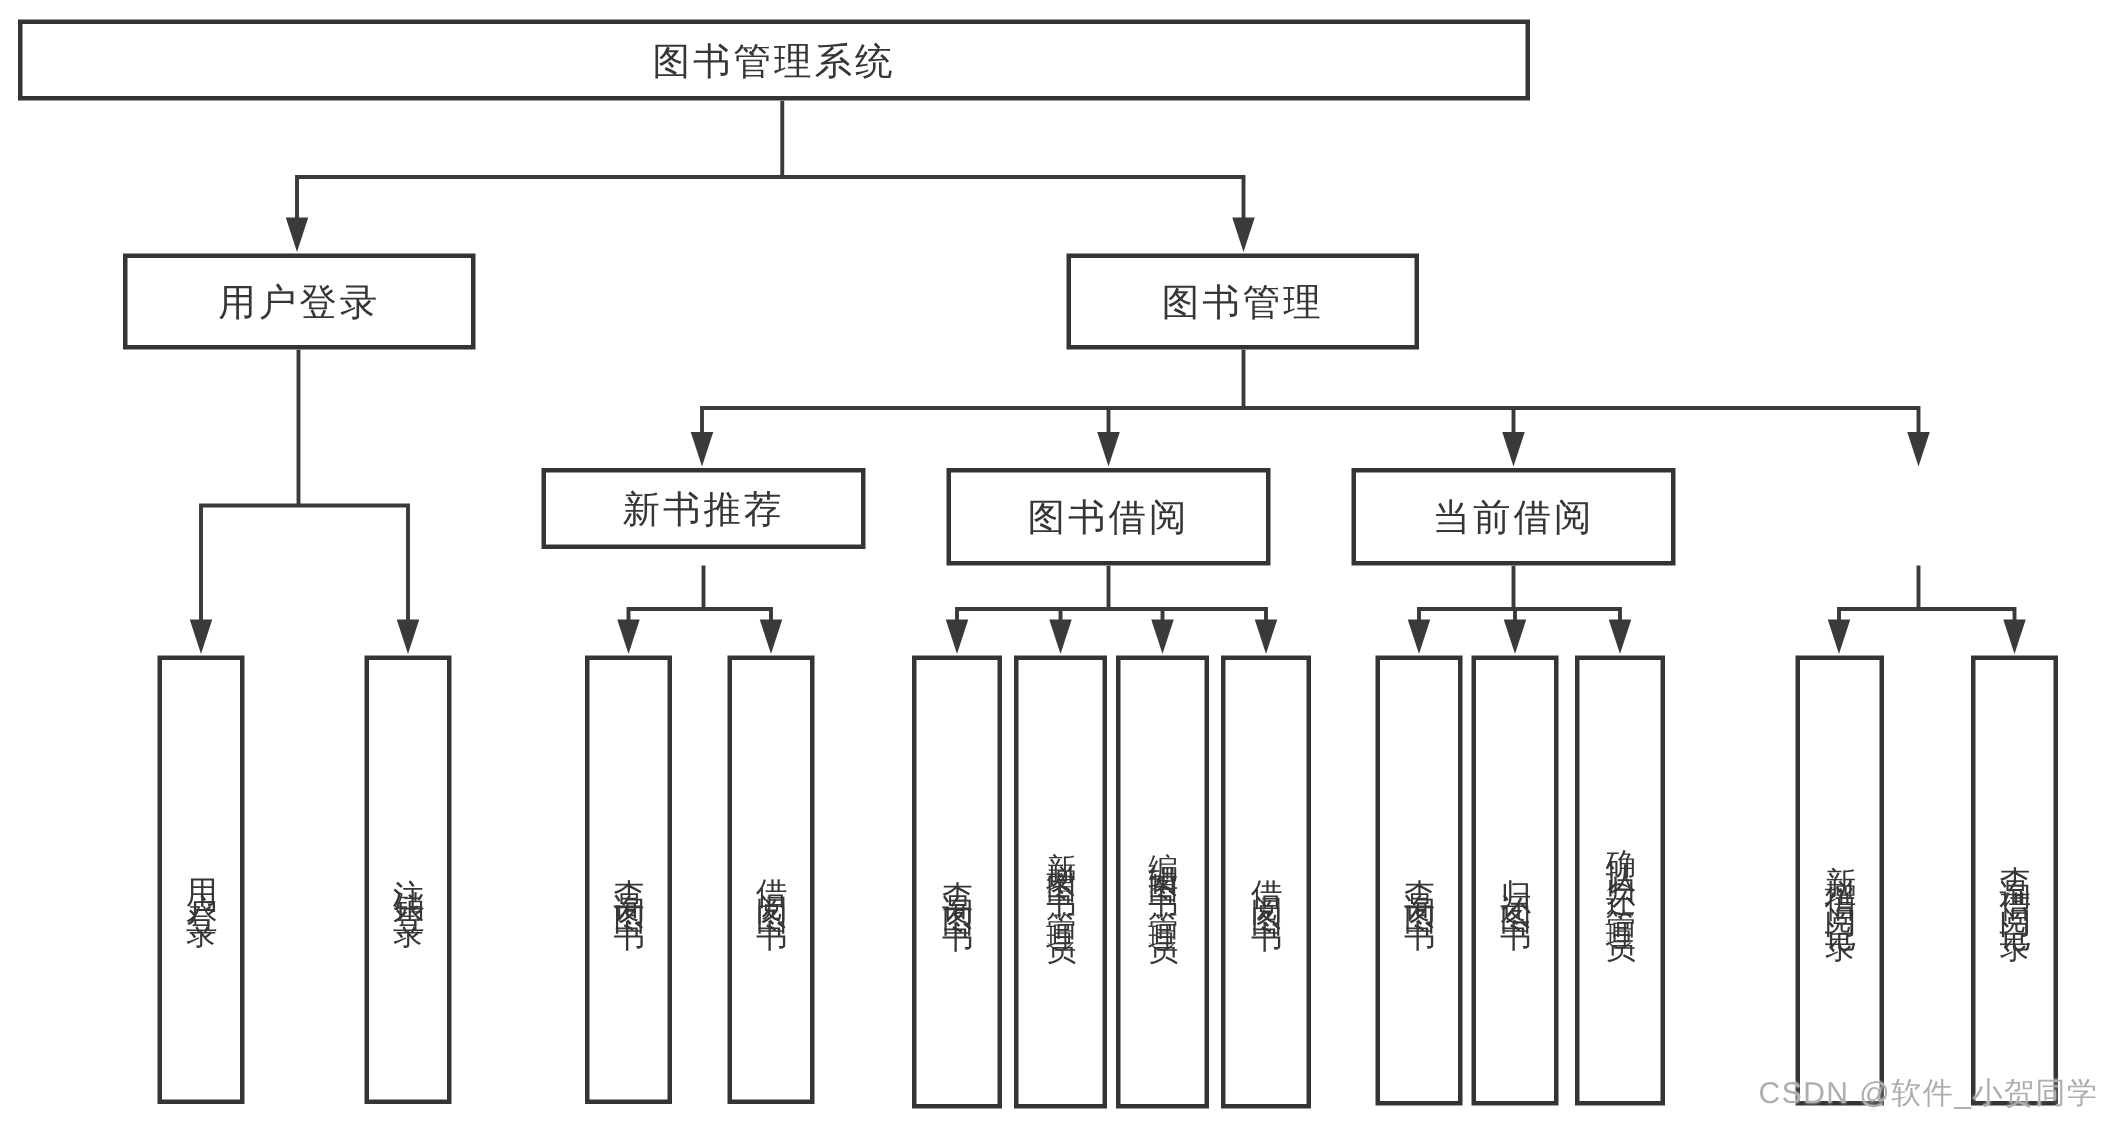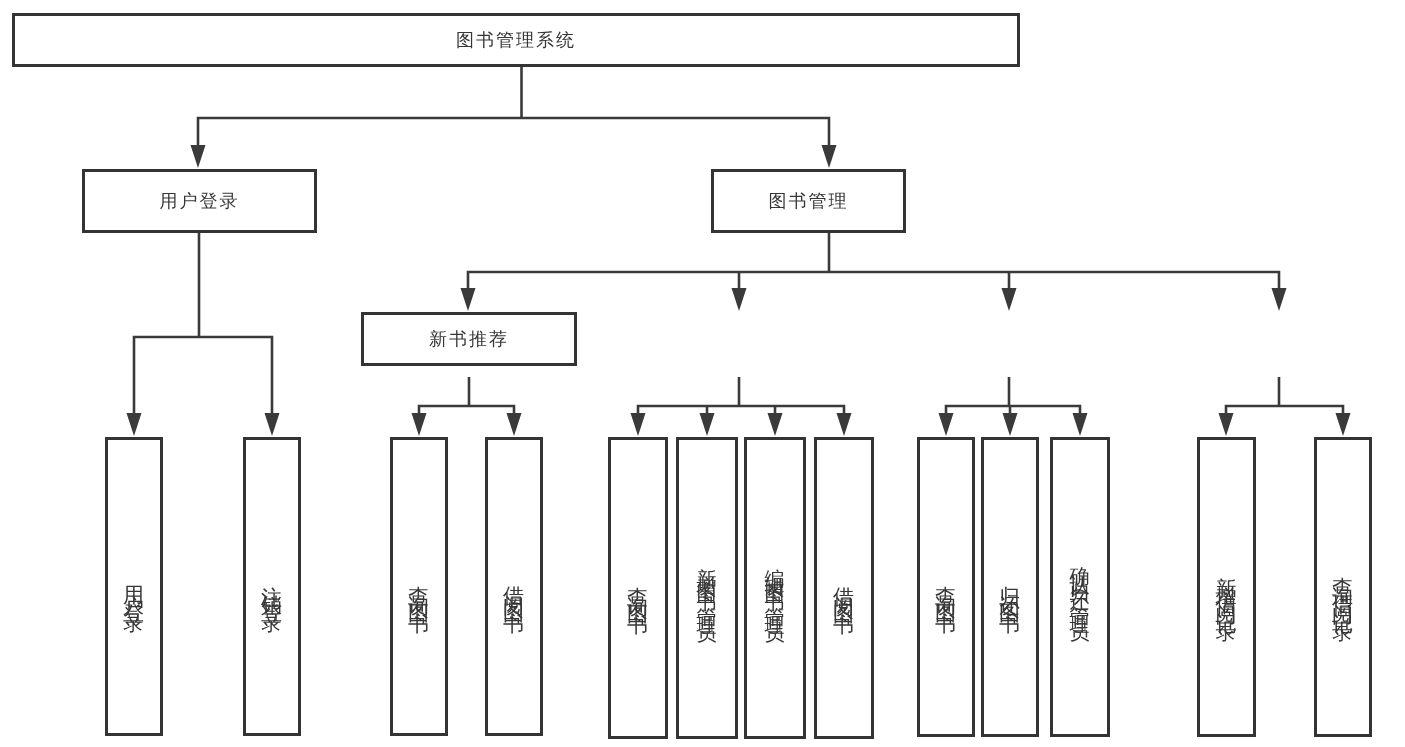--- a/index.html
+++ b/index.html
@@ -23,21 +23,21 @@
   }
   .node {
     position: absolute;
     box-sizing: border-box;
     border: 3px solid #343434;
     background: #ffffff;
     display: flex;
     align-items: center;
     justify-content: center;
     color: #363636;
-    font-size: 18px;
+    font-size: 25px;
     letter-spacing: 2px;
     z-index: 2;
   }
   .leaf {
     writing-mode: vertical-rl;
     text-orientation: mixed;
     font-size: 21px;
     letter-spacing: 9px;
     line-height: 1;
     text-align: center;
@@ -111,36 +111,39 @@
       <polygon points="1002.5,413 1017.5,413 1010,436"></polygon>
       <polygon points="1072.5,413 1087.5,413 1080,436"></polygon>
       <polygon points="1218.5,413 1233.5,413 1226,436"></polygon>
       <polygon points="1335.5,413 1350.5,413 1343,436"></polygon>
     </g>
   </svg>
 
   <div class="node" style="left:12px; top:13px; width:1008px; height:54px;">图书管理系统</div>
 
   <div class="node" style="left:82px; top:169px; width:235px; height:64px;">用户登录</div>
-  <div class="node" style="left:711px; top:169px; width:195px; height:64px;">图书管理</div>
+  <div class="node" style="left:711px; top:169px; width:235px; height:64px;">图书管理</div>
 
   <div class="node" style="left:361px; top:312px; width:216px; height:54px;">新书推荐</div>
+  <div class="node" style="left:631px; top:312px; width:216px; height:65px;">图书借阅</div>
+  <div class="node" style="left:901px; top:312px; width:216px; height:65px;">当前借阅</div>
 
   <div class="node leaf" style="left:105px; top:437px; width:58px; height:299px;">用户登录</div>
   <div class="node leaf" style="left:243px; top:437px; width:58px; height:299px;">注销登录</div>
 
   <div class="node leaf" style="left:390px; top:437px; width:58px; height:299px;">查询图书</div>
   <div class="node leaf" style="left:485px; top:437px; width:58px; height:299px;">借阅图书</div>
 
   <div class="node leaf" style="left:608px; top:437px; width:60px; height:302px;">查询图书</div>
   <div class="node leaf tight" style="left:676px; top:437px; width:62px; height:302px;">新增图书（管理员）</div>
   <div class="node leaf tight" style="left:744px; top:437px; width:62px; height:302px;">编辑图书（管理员）</div>
   <div class="node leaf" style="left:814px; top:437px; width:60px; height:302px;">借阅图书</div>
 
   <div class="node leaf" style="left:917px; top:437px; width:58px; height:300px;">查询图书</div>
   <div class="node leaf" style="left:981px; top:437px; width:58px; height:300px;">归还图书</div>
   <div class="node leaf tight" style="left:1050px; top:437px; width:60px; height:300px;">确认归还（管理员）</div>
 
   <div class="node leaf" style="left:1197px; top:437px; width:59px; height:300px;">新增借阅记录</div>
   <div class="node leaf" style="left:1314px; top:437px; width:58px; height:300px;">查询借阅记录</div>
 
+  <div class="watermark">CSDN @软件_小贺同学</div>
 
 </div>
 
 </body></html>

